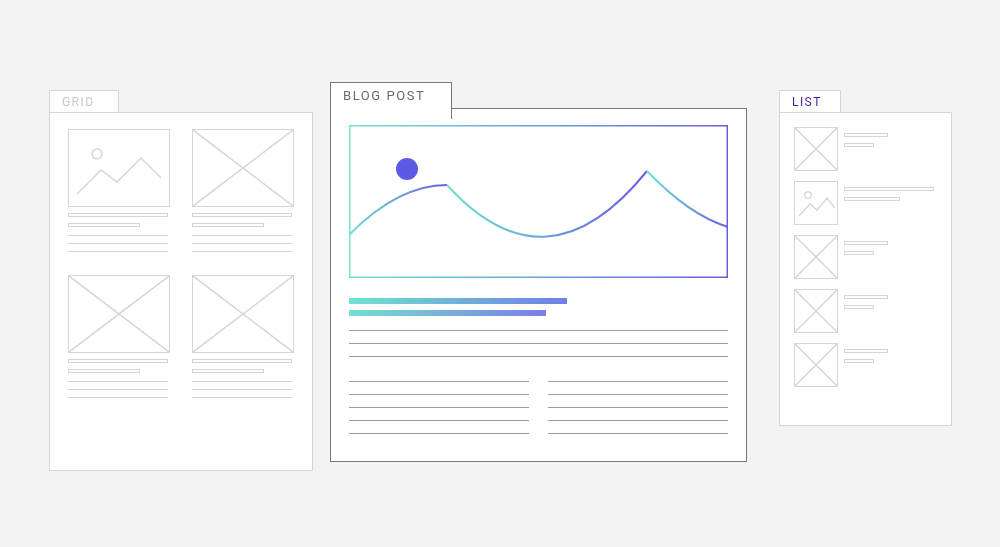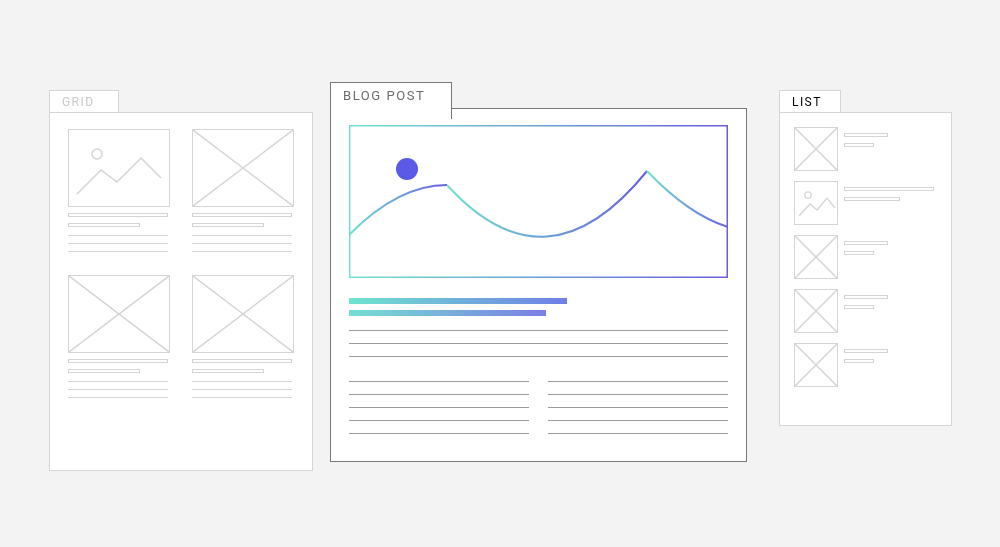--- a/index.html
+++ b/index.html
@@ -8,21 +8,21 @@
   .canvas{position:relative;width:802px;height:547px}
 
   
   .tab{position:absolute;border:1px solid;border-bottom:none;padding:4px 12px 3px;
     font-size:12px;letter-spacing:.12em;background:#fff;z-index:2}
   .panel{position:absolute;border:1px solid;background:#fff}
 
   
   .grid-tab   {left:49px; top:90px; width:44px; color:#c9c9c9; border-color:#d5d5d5}
   .grid-panel {left:49px; top:112px; width:262px; height:357px; border-color:#d5d5d5}
-  .list-tab   {left:779px; top:90px; width:36px; color:#000000; border-color:#d5d5d5}
+  .list-tab   {left:779px; top:90px; width:36px; color:#4c1d95; border-color:#d5d5d5}
   .list-panel {left:779px; top:112px; width:171px; height:312px; border-color:#d5d5d5}
 
   .gbox{position:absolute;border:1px solid #d5d5d5}
   .gbox svg{position:absolute;inset:0;width:100%;height:100%}
   .gline{position:absolute;height:4px;border:1px solid #d5d5d5;box-sizing:border-box}
   .gline.thin{height:0;border:none;border-top:1px solid #d5d5d5}
   .gline-s{position:absolute;height:4px;border:1px solid #d5d5d5;box-sizing:border-box}
 
   
   .blog-tab   {left:330px; top:82px; width:96px; color:#6b6b6b; border-color:#777;

